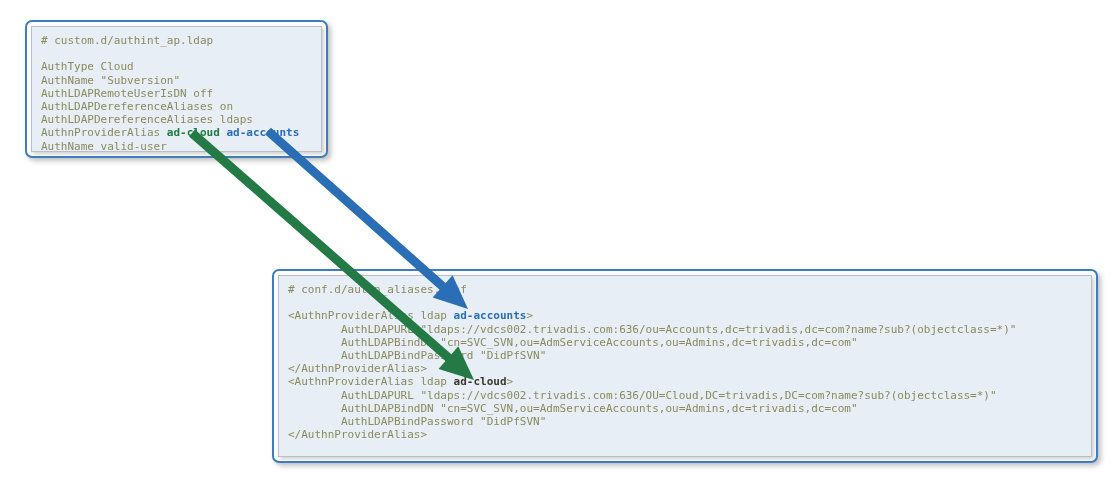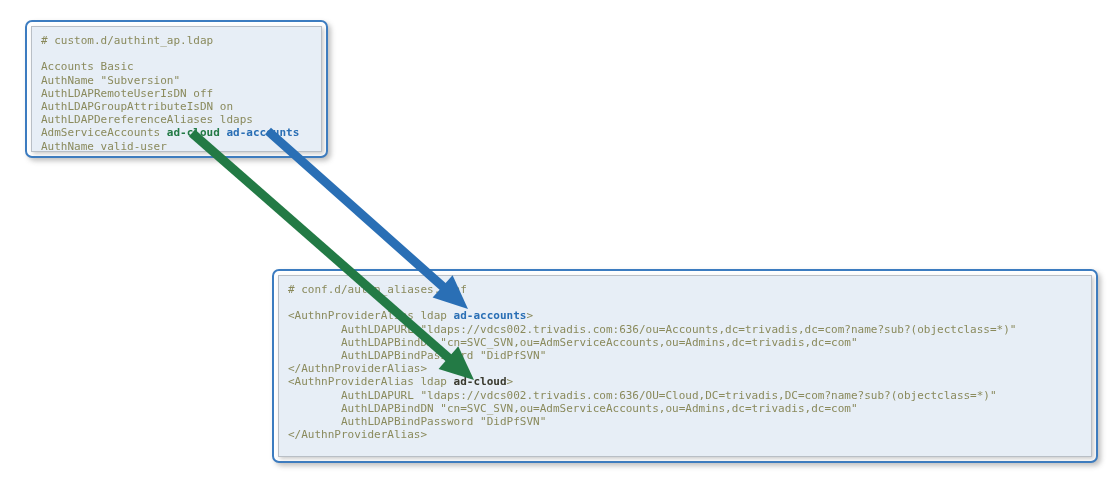--- a/index.html
+++ b/index.html
@@ -79,26 +79,26 @@
   }
 </style>
 </head>
 <body>
 
 <div id="stage">
 
   <div class="codebox" id="box-top">
     <div class="inner">
       <pre class="code"><span># custom.d/authint_ap.ldap</span>
-<span class="blank"></span><span>Accounts Basic</span>
+<span class="blank"></span><span>AuthType Cloud</span>
 <span>AuthName "Subversion"</span>
 <span>AuthLDAPRemoteUserIsDN off</span>
-<span>AuthLDAPGroupAttributeIsDN on</span>
+<span>AuthLDAPDereferenceAliases on</span>
 <span>AuthLDAPDereferenceAliases ldaps</span>
-<span><span>AdmServiceAccounts </span><span class="tok-green">ad-cloud</span><span> </span><span class="tok-blue">ad-accounts</span></span>
+<span><span>AuthnProviderAlias </span><span class="tok-green">ad-cloud</span><span> </span><span class="tok-blue">ad-accounts</span></span>
 <span>AuthName valid-user</span></pre>
     </div>
   </div>
 
   <div class="codebox" id="box-bottom">
     <div class="inner">
       <pre class="code"><span># conf.d/authn_aliases.conf</span>
 <span class="blank"></span><span><span>&lt;AuthnProviderAlias ldap </span><span class="tok-blue">ad-accounts</span><span>&gt;</span></span>
 <span>        AuthLDAPURL "ldaps://vdcs002.trivadis.com:636/ou=Accounts,dc=trivadis,dc=com?name?sub?(objectclass=*)"</span>
 <span>        AuthLDAPBindDN "cn=SVC_SVN,ou=AdmServiceAccounts,ou=Admins,dc=trivadis,dc=com"</span>

